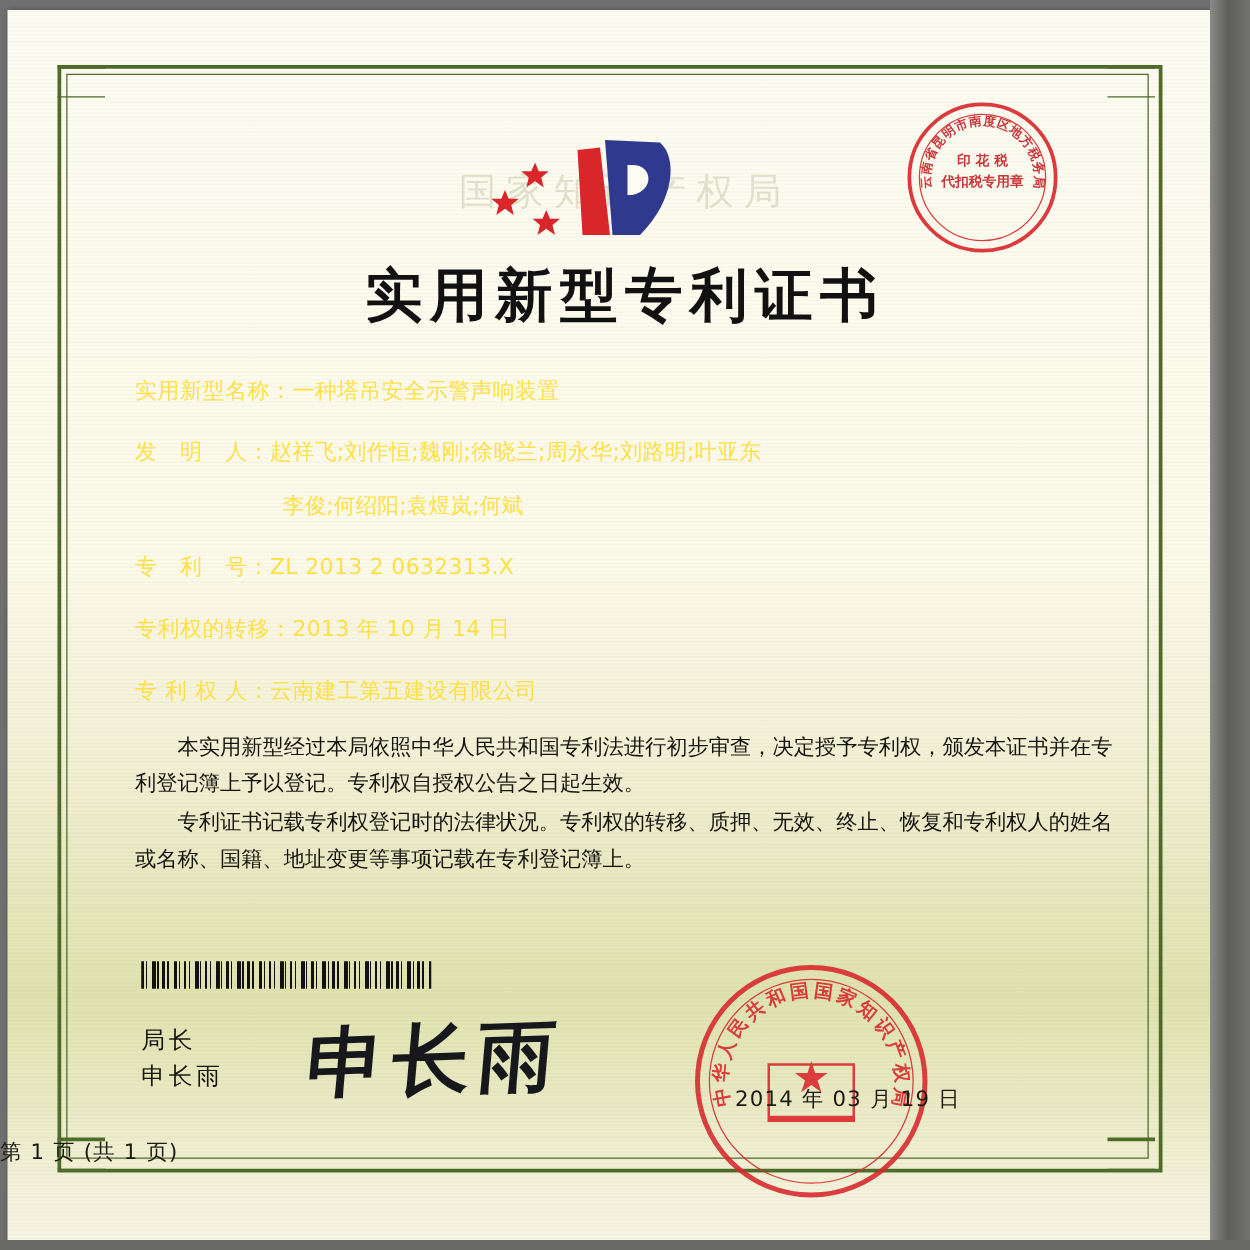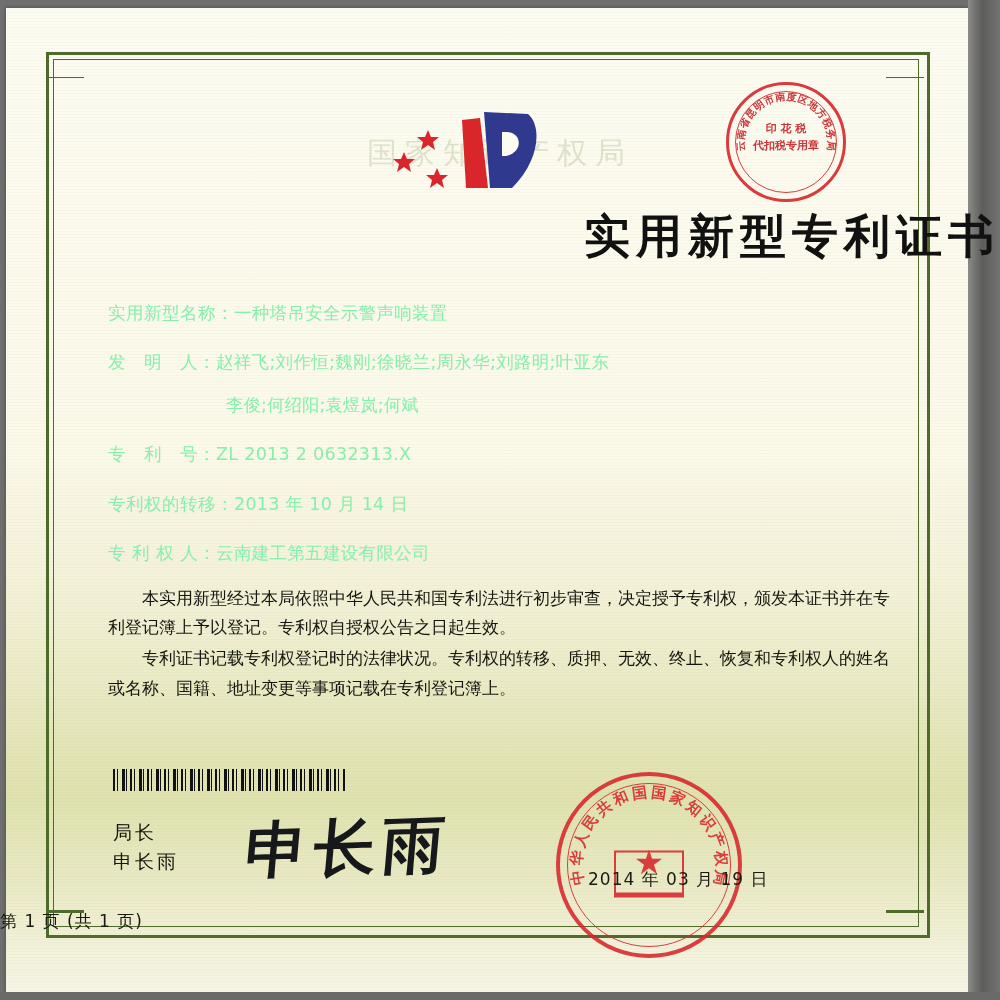--- a/index.html
+++ b/index.html
@@ -118,36 +118,36 @@
     font-size: 20px;
     letter-spacing: 1.5px;
     color: #15150f;
     font-family: "DejaVu Sans", sans-serif;
   }
 
   .title {
     position: absolute;
     left: 0; right: 0;
     top: 206px;
-    text-align: right;
+    text-align: center;
     font-size: 46px;
     font-weight: bold;
     letter-spacing: 6px;
     color: #111;
     font-family: "DejaVu Sans", sans-serif;
   }
 
   .fields {
     position: absolute;
     left: 108px;
     top: 300px;
     width: 790px;
     font-family: "DejaVu Sans", sans-serif;
     font-size: 17.5px;
-    color: #86efac;
+    color: #fde047;
     line-height: 1.55;
   }
   .field { margin-bottom: 22px; position: relative; }
   .field .lbl { display: inline; letter-spacing: 0.5px; }
   .field .val { display: inline; letter-spacing: 0.3px; }
   .field.inventors .val2 {
     display: block;
     margin-left: 118px;
     margin-top: 16px;
   }

